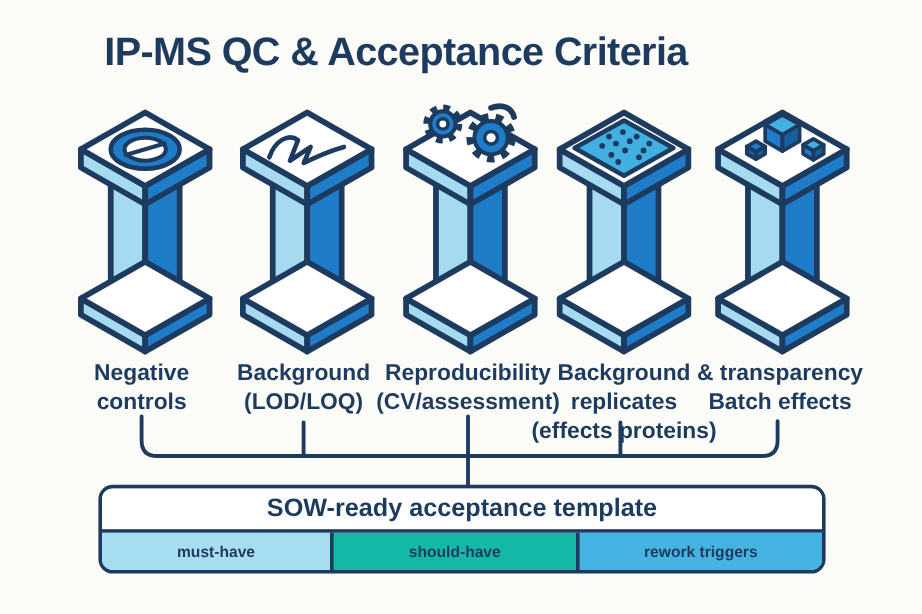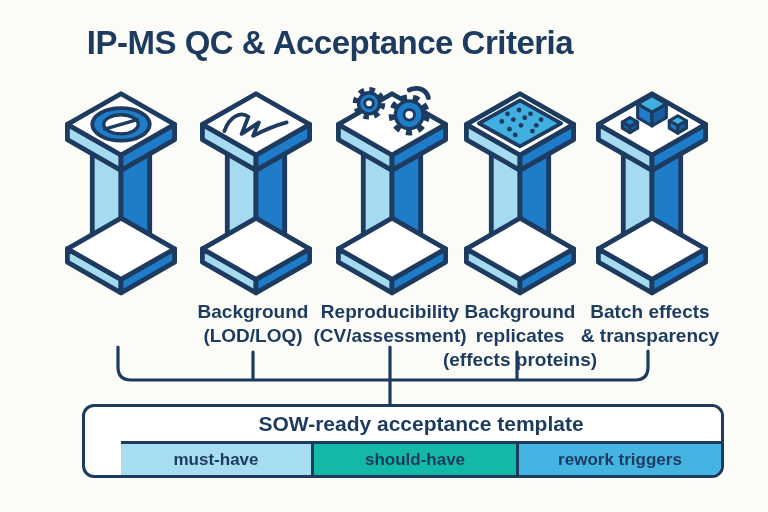--- a/index.html
+++ b/index.html
@@ -22,31 +22,31 @@
     position:absolute;top:300px;transform:translateX(-50%);
     text-align:center;font-weight:bold;font-size:19px;line-height:24px;
     color:#1d3a5f;white-space:nowrap;
   }
   .pillar-label span{display:block;white-space:nowrap;}
   .l1{left:118px;} .l2{left:253px;} .l3{left:390px;} .l4{left:520px;} .l5{left:650px;}
   #connector{position:absolute;left:0;top:0;pointer-events:none;}
   .template-box{
     position:absolute;left:82px;top:404px;width:600px;height:68px;
     border:3px solid #1d3a5f;border-radius:12px;background:#ffffff;
-    overflow:hidden;display:flex;flex-direction:column;padding-left:36px;
+    overflow:hidden;display:flex;flex-direction:column;
   }
   .template-header{
     flex:0 0 34px;display:flex;align-items:center;justify-content:center;
     border-bottom:3px solid #1d3a5f;background:#ffffff;
     font-size:21px;font-weight:bold;color:#1d3a5f;
   }
   .template-cells{flex:1;display:flex;}
   .tcell{
     display:flex;align-items:center;justify-content:center;
-    font-size:17px;font-weight:bold;color:#1d3a5f;
+    font-size:13px;font-weight:bold;color:#1d3a5f;
   }
   .tcell + .tcell{border-left:3px solid #1d3a5f;}
   .c1{flex:0 0 190px;} .c2{flex:0 0 202px;} .c3{flex:1;}
 </style>
 </head>
 <body>
 
 <div class="stage">
 
   <div class="title">IP-MS QC &amp; Acceptance Criteria</div>
@@ -163,36 +163,40 @@
         <polygon points="70,8 85,16.7 70,25.4 55,16.7" fill="#41afe0"></polygon>
         <polygon points="55,16.7 55,31 70,39.7 70,25.4" fill="#1e7cc8"></polygon>
         <polygon points="70,25.4 70,39.7 85,31 85,16.7" fill="#155f9e"></polygon>
         <polygon points="97,29 106,34.2 97,39.4 88,34.2" fill="#41afe0"></polygon>
         <polygon points="88,34.2 88,42 97,47.2 97,39.4" fill="#1e7cc8"></polygon>
         <polygon points="97,39.4 97,47.2 106,42 106,34.2" fill="#155f9e"></polygon>
       </g>
     </svg>
   </div>
 
+  <div class="pillar-label l1">
+    <span>Negative</span>
+    <span>controls</span>
+  </div>
   <div class="pillar-label l2">
     <span>Background</span>
     <span>(LOD/LOQ)</span>
   </div>
   <div class="pillar-label l3">
     <span>Reproducibility</span>
     <span>(CV/assessment)</span>
   </div>
   <div class="pillar-label l4">
     <span>Background</span>
     <span>replicates</span>
     <span>(effects proteins)</span>
   </div>
   <div class="pillar-label l5">
+    <span>&amp; transparency</span>
     <span>Batch effects</span>
-    <span>&amp; transparency</span>
   </div>
 
   <div class="template-box">
     <div class="template-header">SOW-ready acceptance template</div>
     <div class="template-cells">
       <div class="tcell c1" style="background: rgb(166, 221, 241);">must-have</div>
       <div class="tcell c2" style="background: #14b8a6;">should-have</div>
       <div class="tcell c3" style="background: rgb(69, 180, 226);">rework triggers</div>
     </div>
   </div>

